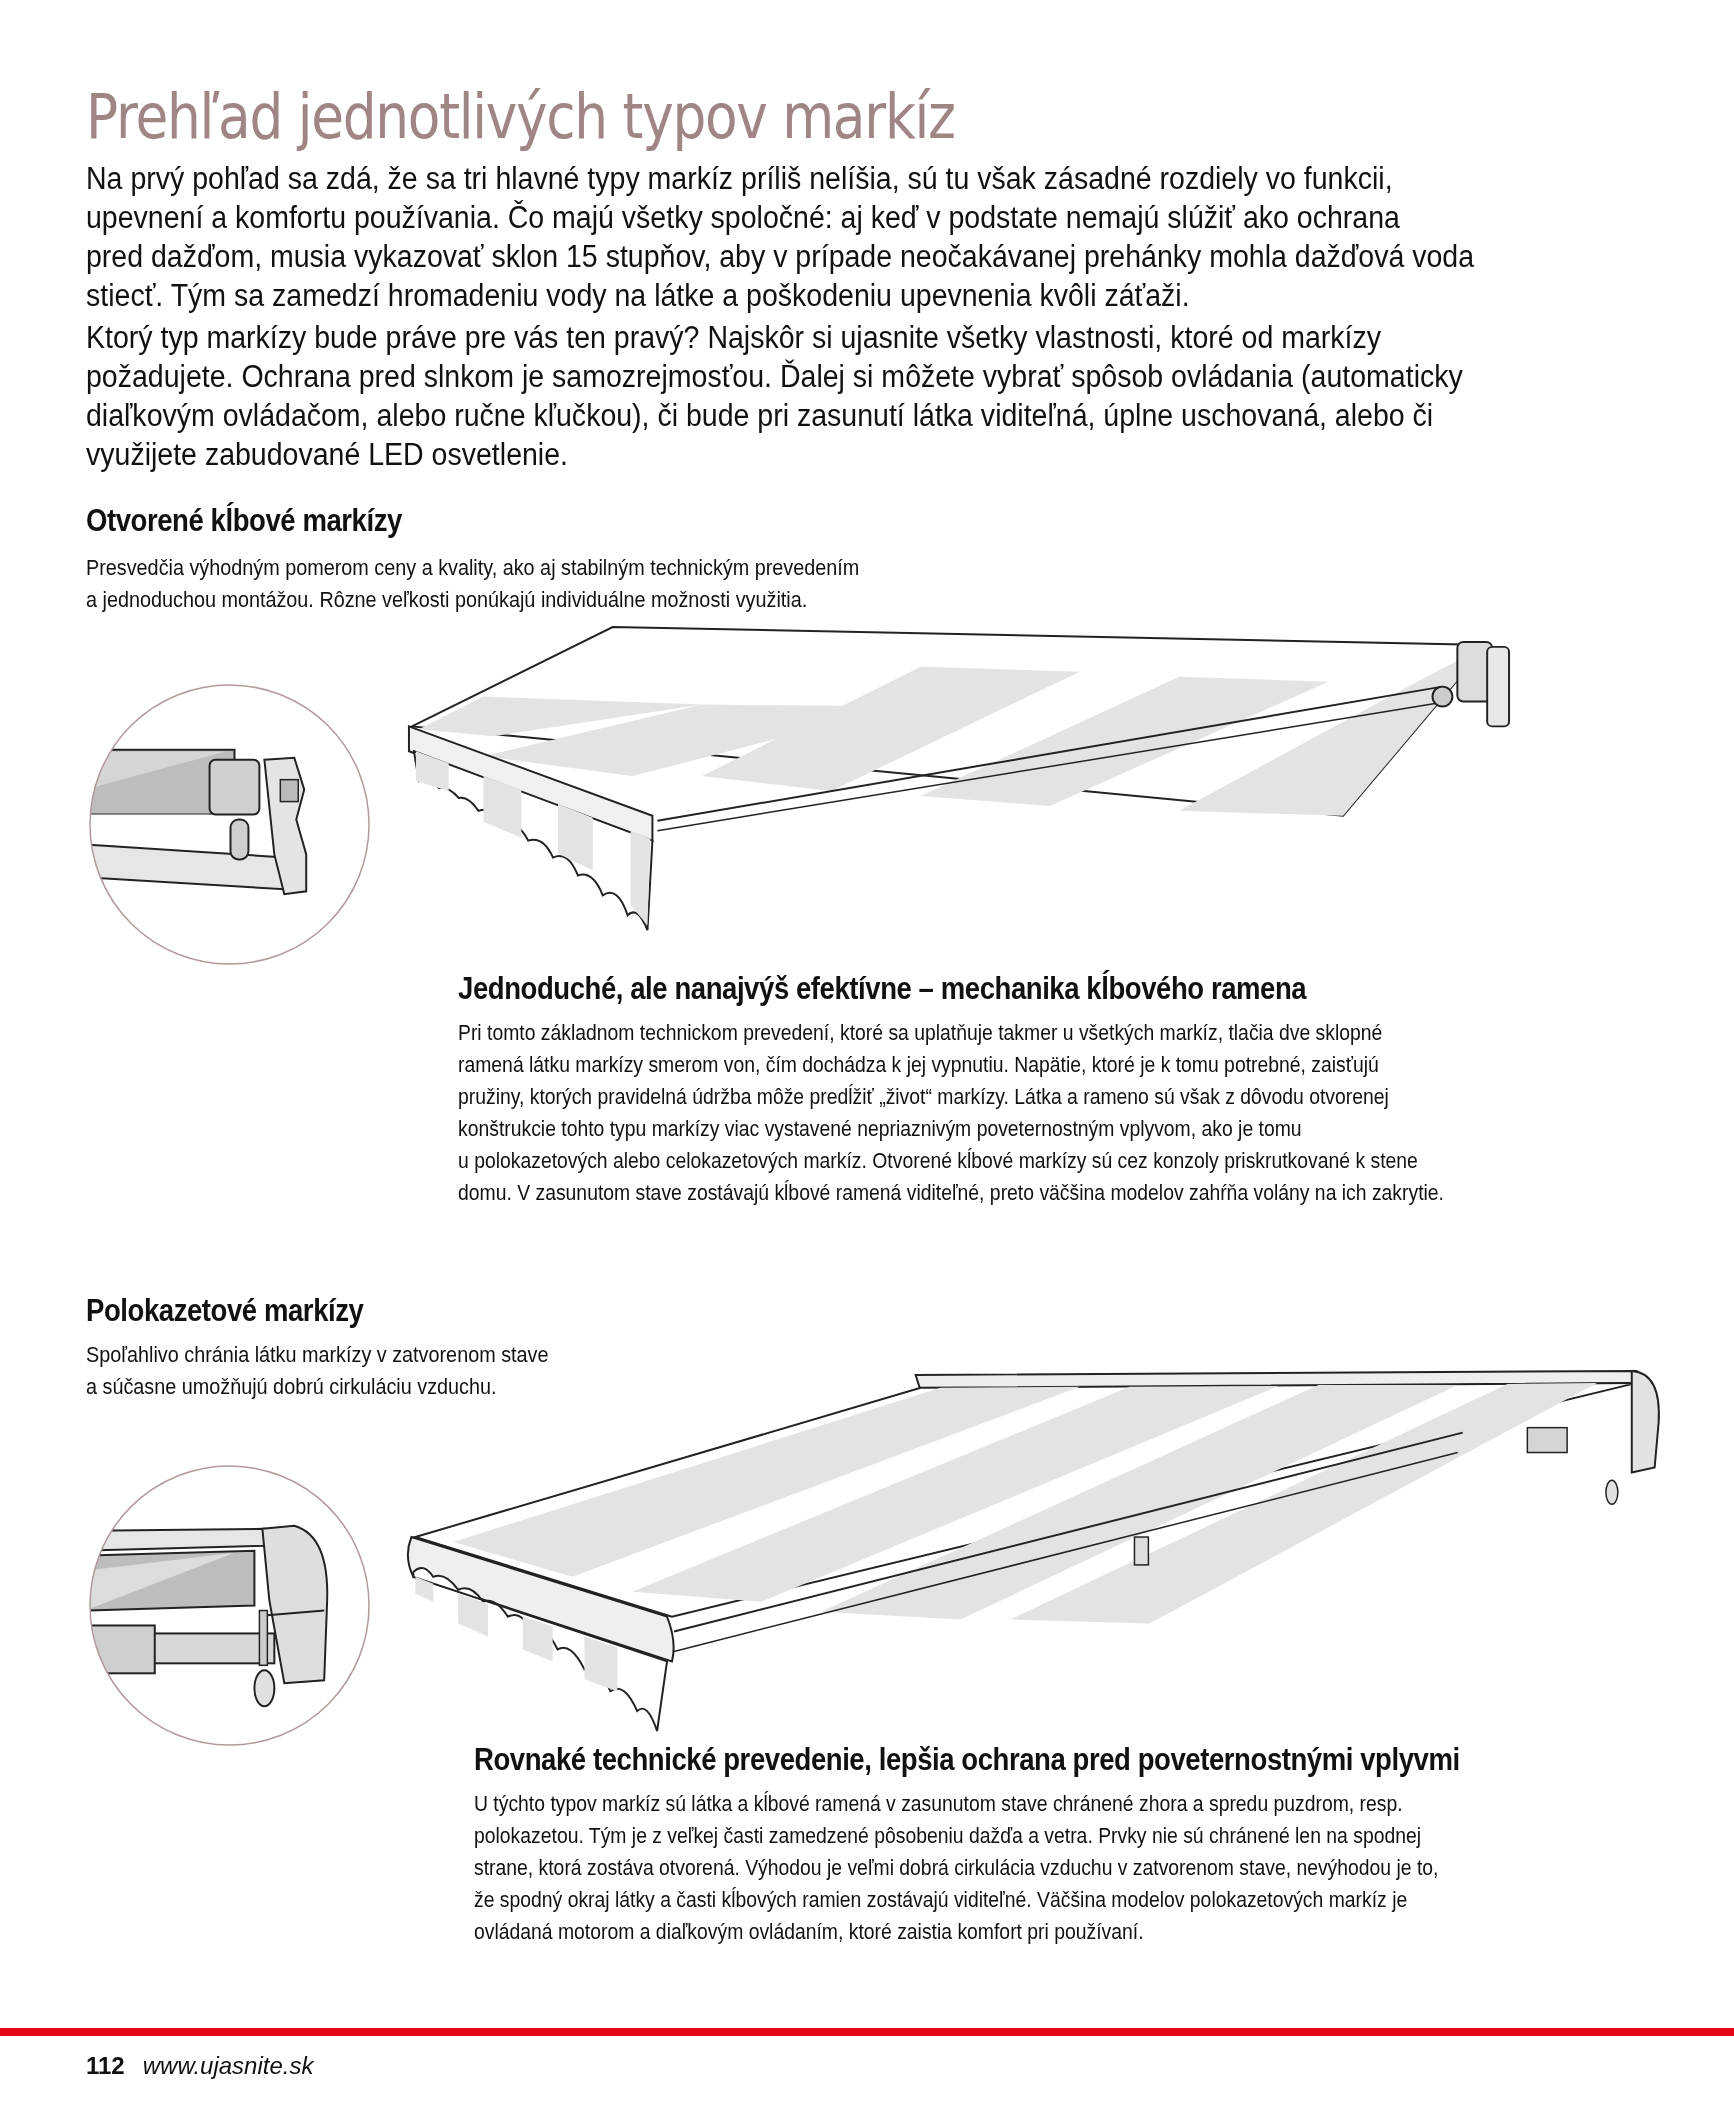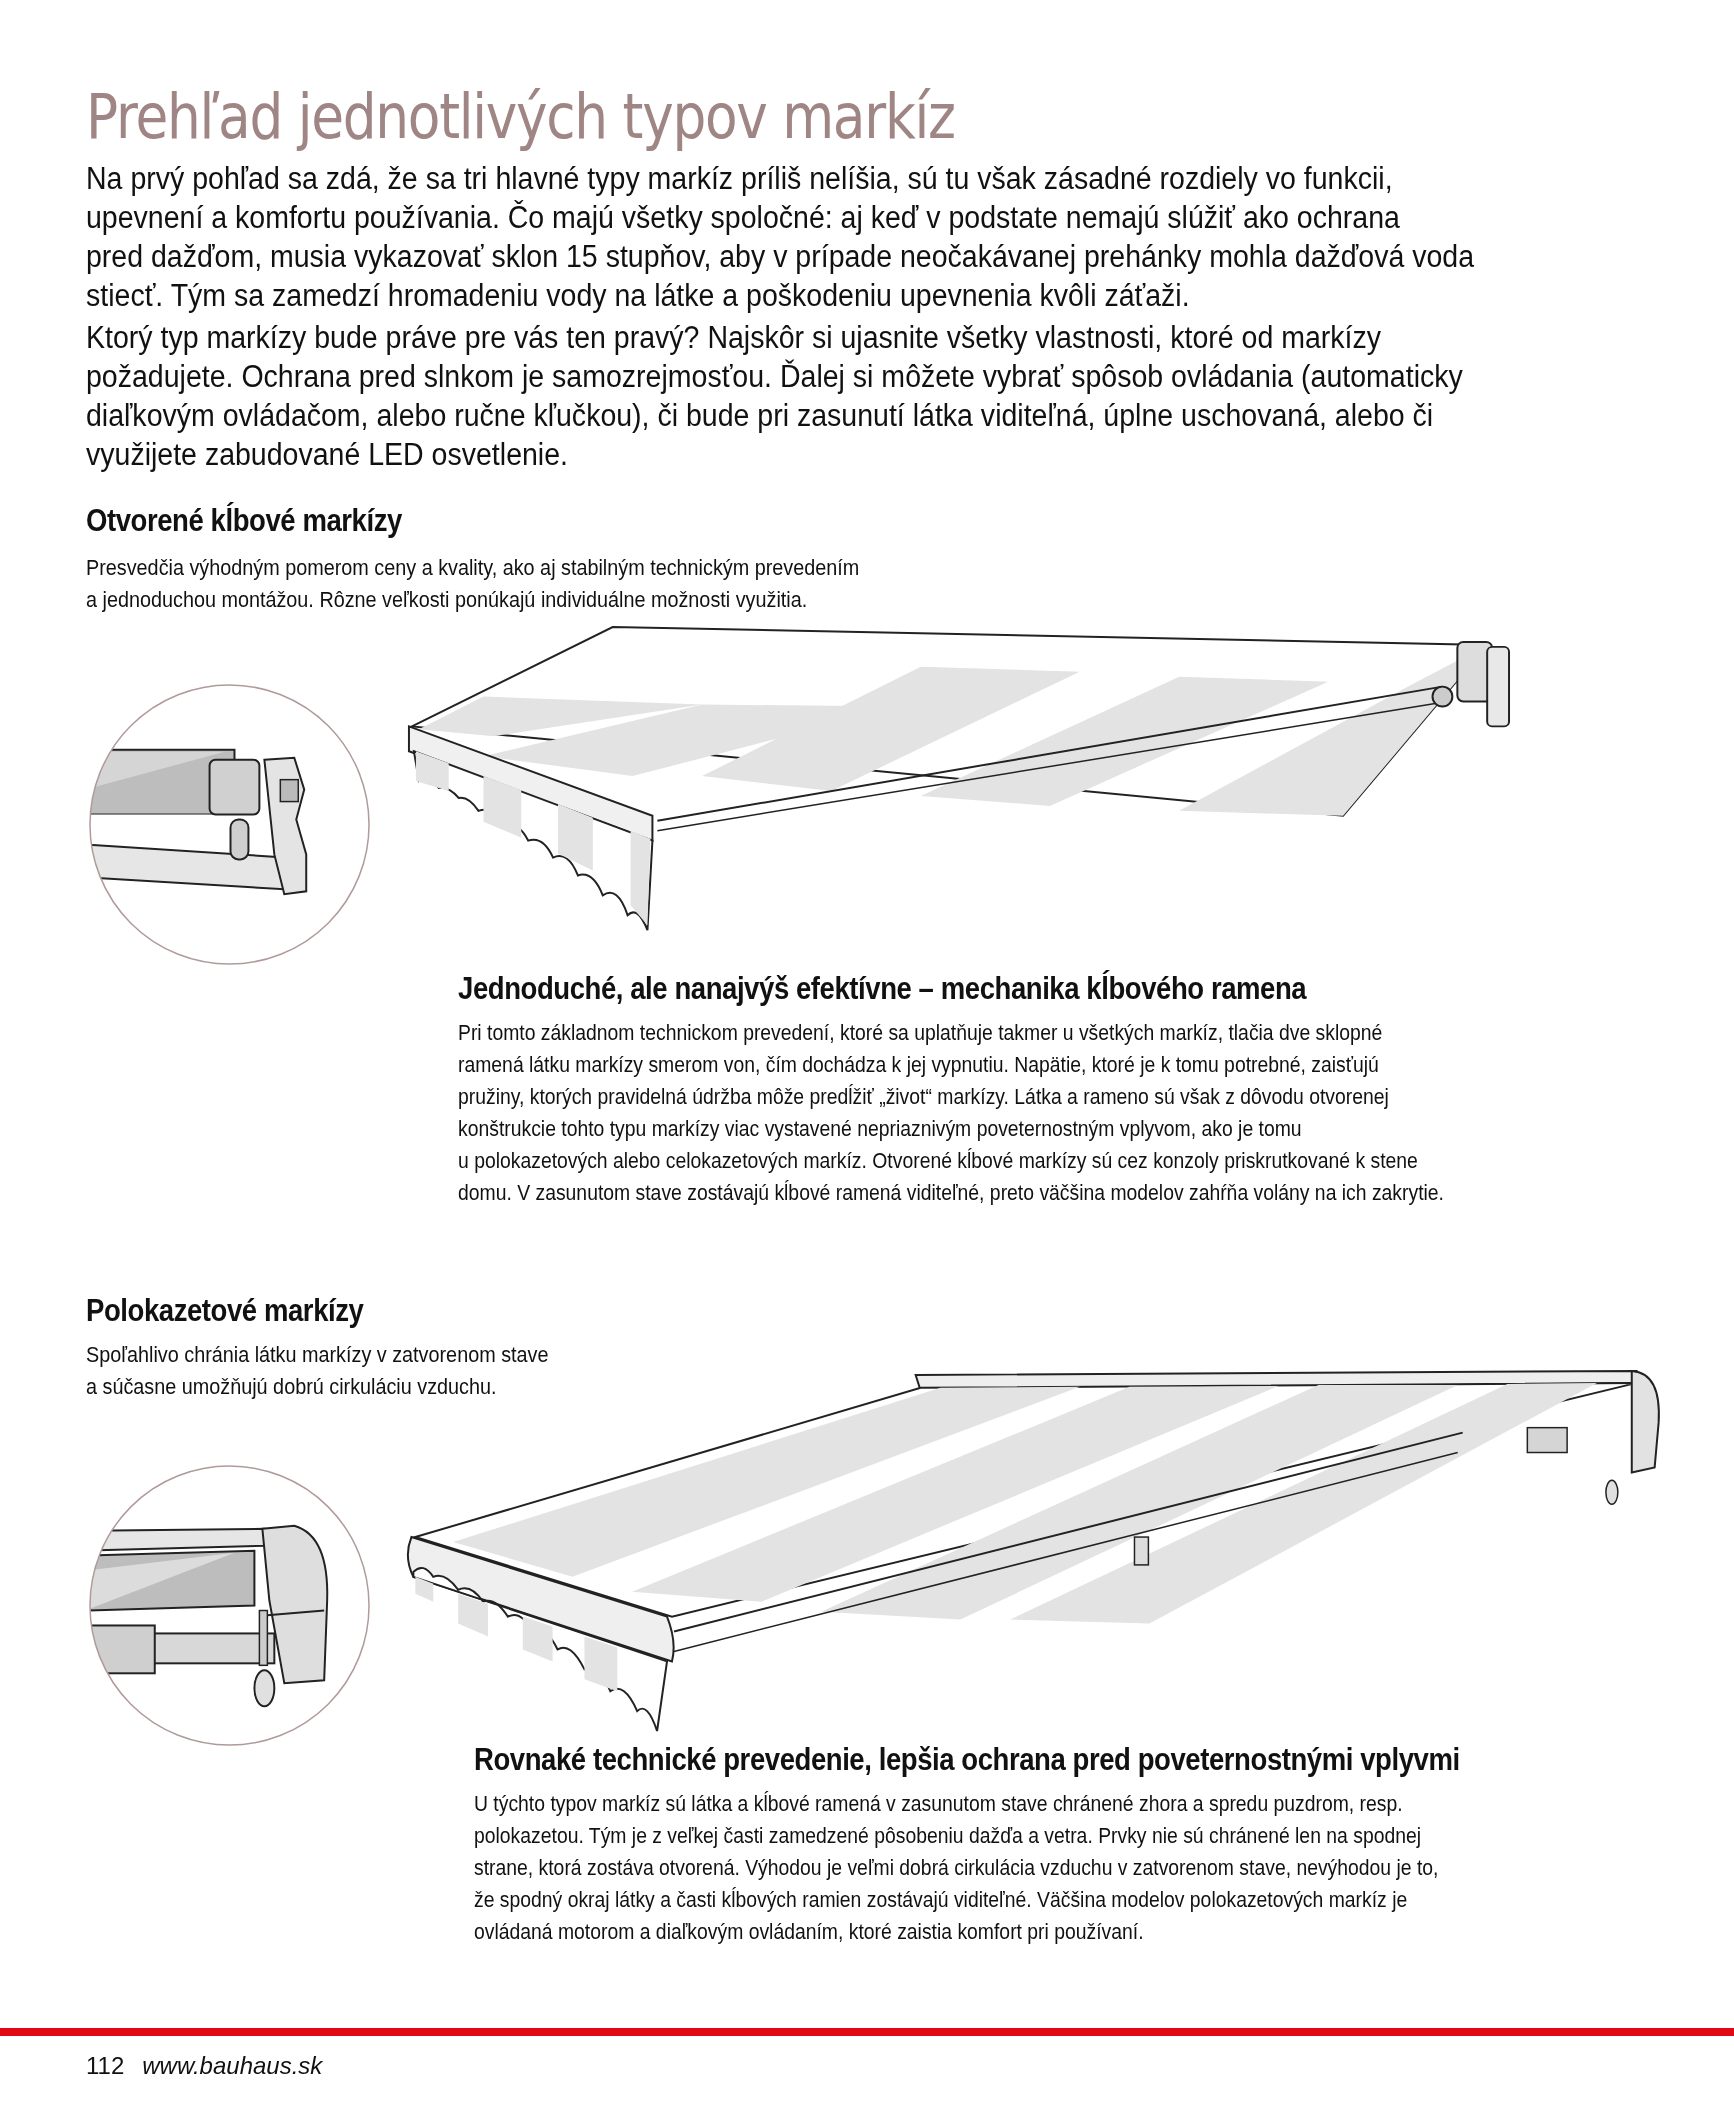--- a/index.html
+++ b/index.html
@@ -15,21 +15,21 @@
     .h2 { font-weight: bold; font-size: 32px; color: #111; white-space: nowrap;
           transform: scaleX(0.86); transform-origin: left top; letter-spacing: -0.5px; }
     .small { font-size: 22px; line-height: 32px; color: #111;
              transform: scaleX(0.90); transform-origin: left top; }
     .small p { margin: 0; }
     .body-text { font-size: 22px; line-height: 32px; color: #111;
                  transform: scaleX(0.88); transform-origin: left top; }
     .body-text p { margin: 0; }
     .red-rule { left: 0; top: 2028px; width: 1734px; height: 8px; background: #e30613; }
     .footer { left: 86px; top: 2052px; font-size: 24px; white-space: nowrap; }
-    .footer .pg { font-weight: normal; margin-right: 18px; }
+    .footer .pg { font-weight: bold; margin-right: 18px; }
     .footer .url { font-style: italic; }
     svg { position: absolute; overflow: visible; }
   </style>
 </head>
 <body>
 
 <div class="abs title">Prehľad jednotlivých typov markíz</div>
 
 <div class="abs intro" style="top:159px;">
   <p>Na prvý pohľad sa zdá, že sa tri hlavné typy markíz príliš nelíšia, sú tu však zásadné rozdiely vo funkcii,</p>
@@ -159,15 +159,15 @@
 <div class="abs body-text" style="left:474px; top:1788px; width:1323px;">
   <p>U týchto typov markíz sú látka a kĺbové ramená v zasunutom stave chránené zhora a spredu puzdrom, resp.</p>
   <p>polokazetou. Tým je z veľkej časti zamedzené pôsobeniu dažďa a vetra. Prvky nie sú chránené len na spodnej</p>
   <p>strane, ktorá zostáva otvorená. Výhodou je veľmi dobrá cirkulácia vzduchu v zatvorenom stave, nevýhodou je to,</p>
   <p>že spodný okraj látky a časti kĺbových ramien zostávajú viditeľné. Väčšina modelov polokazetových markíz je</p>
   <p>ovládaná motorom a diaľkovým ovládaním, ktoré zaistia komfort pri používaní.</p>
 </div>
 
 <div class="abs red-rule"></div>
 <div class="abs footer">
-  <span class="pg">112</span><span class="url">www.bauhaus.sk</span>
+  <span class="pg">112</span><span class="url">www.ujasnite.sk</span>
 </div>
 
 
 </body></html>

